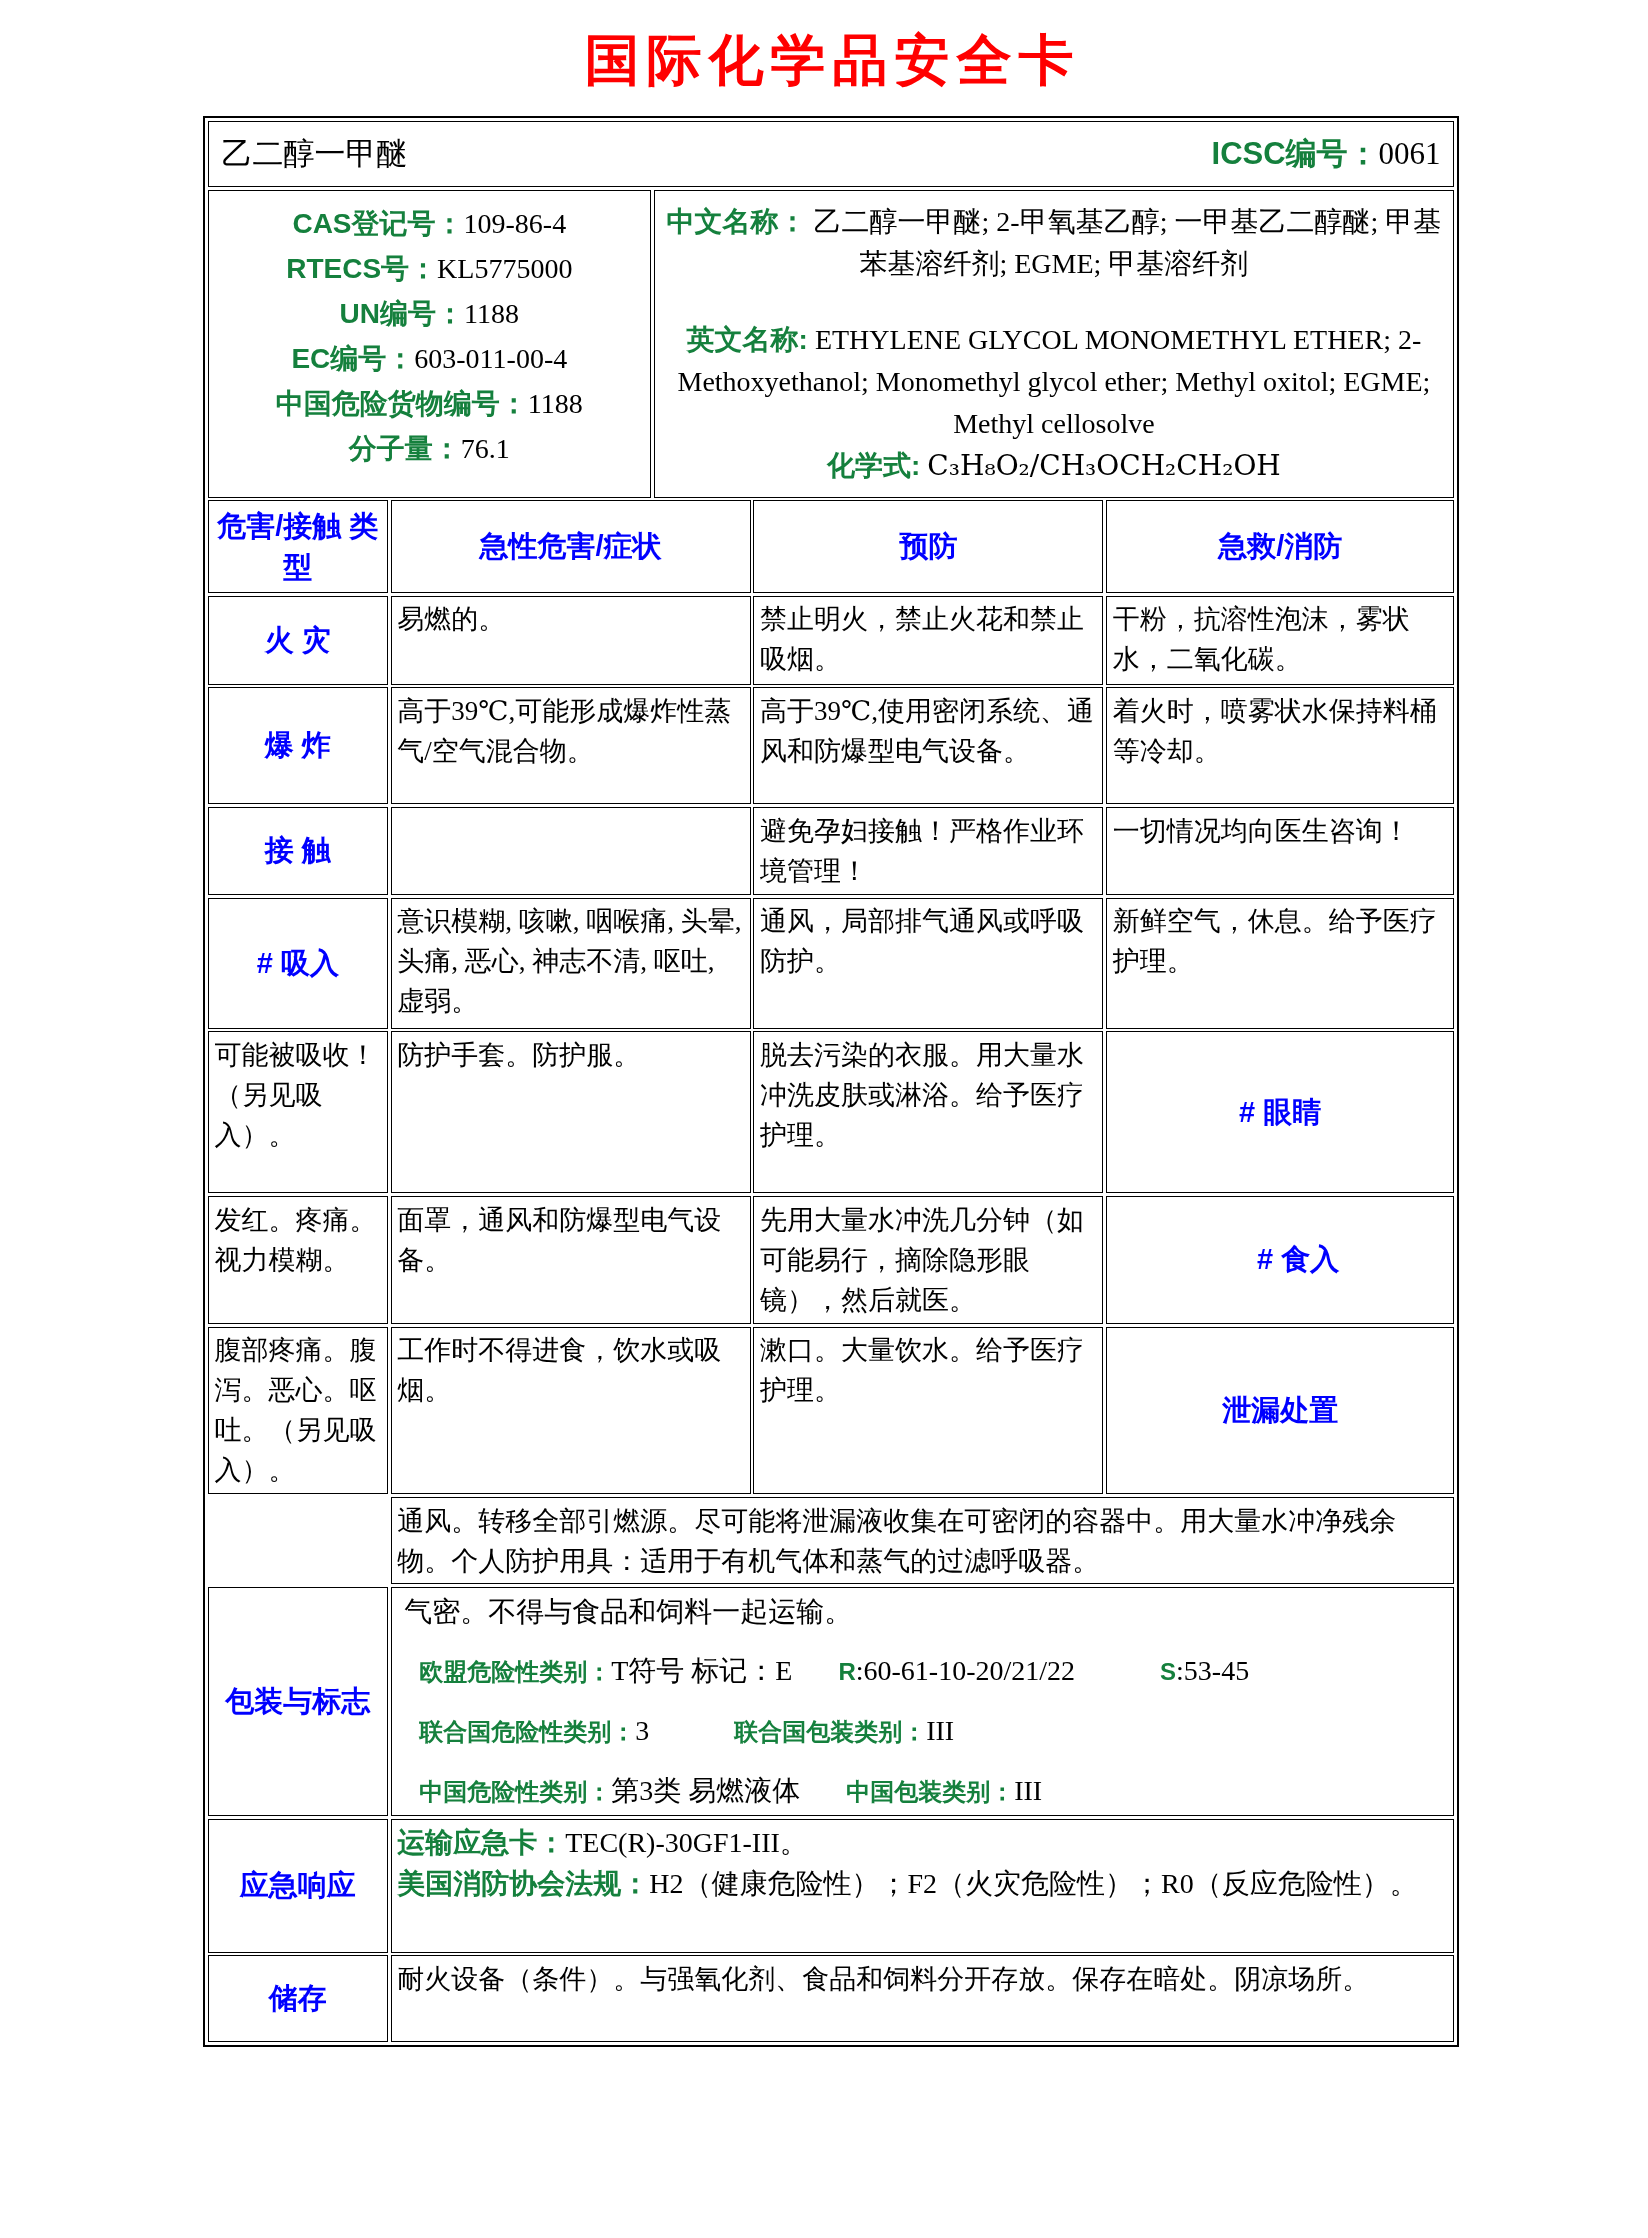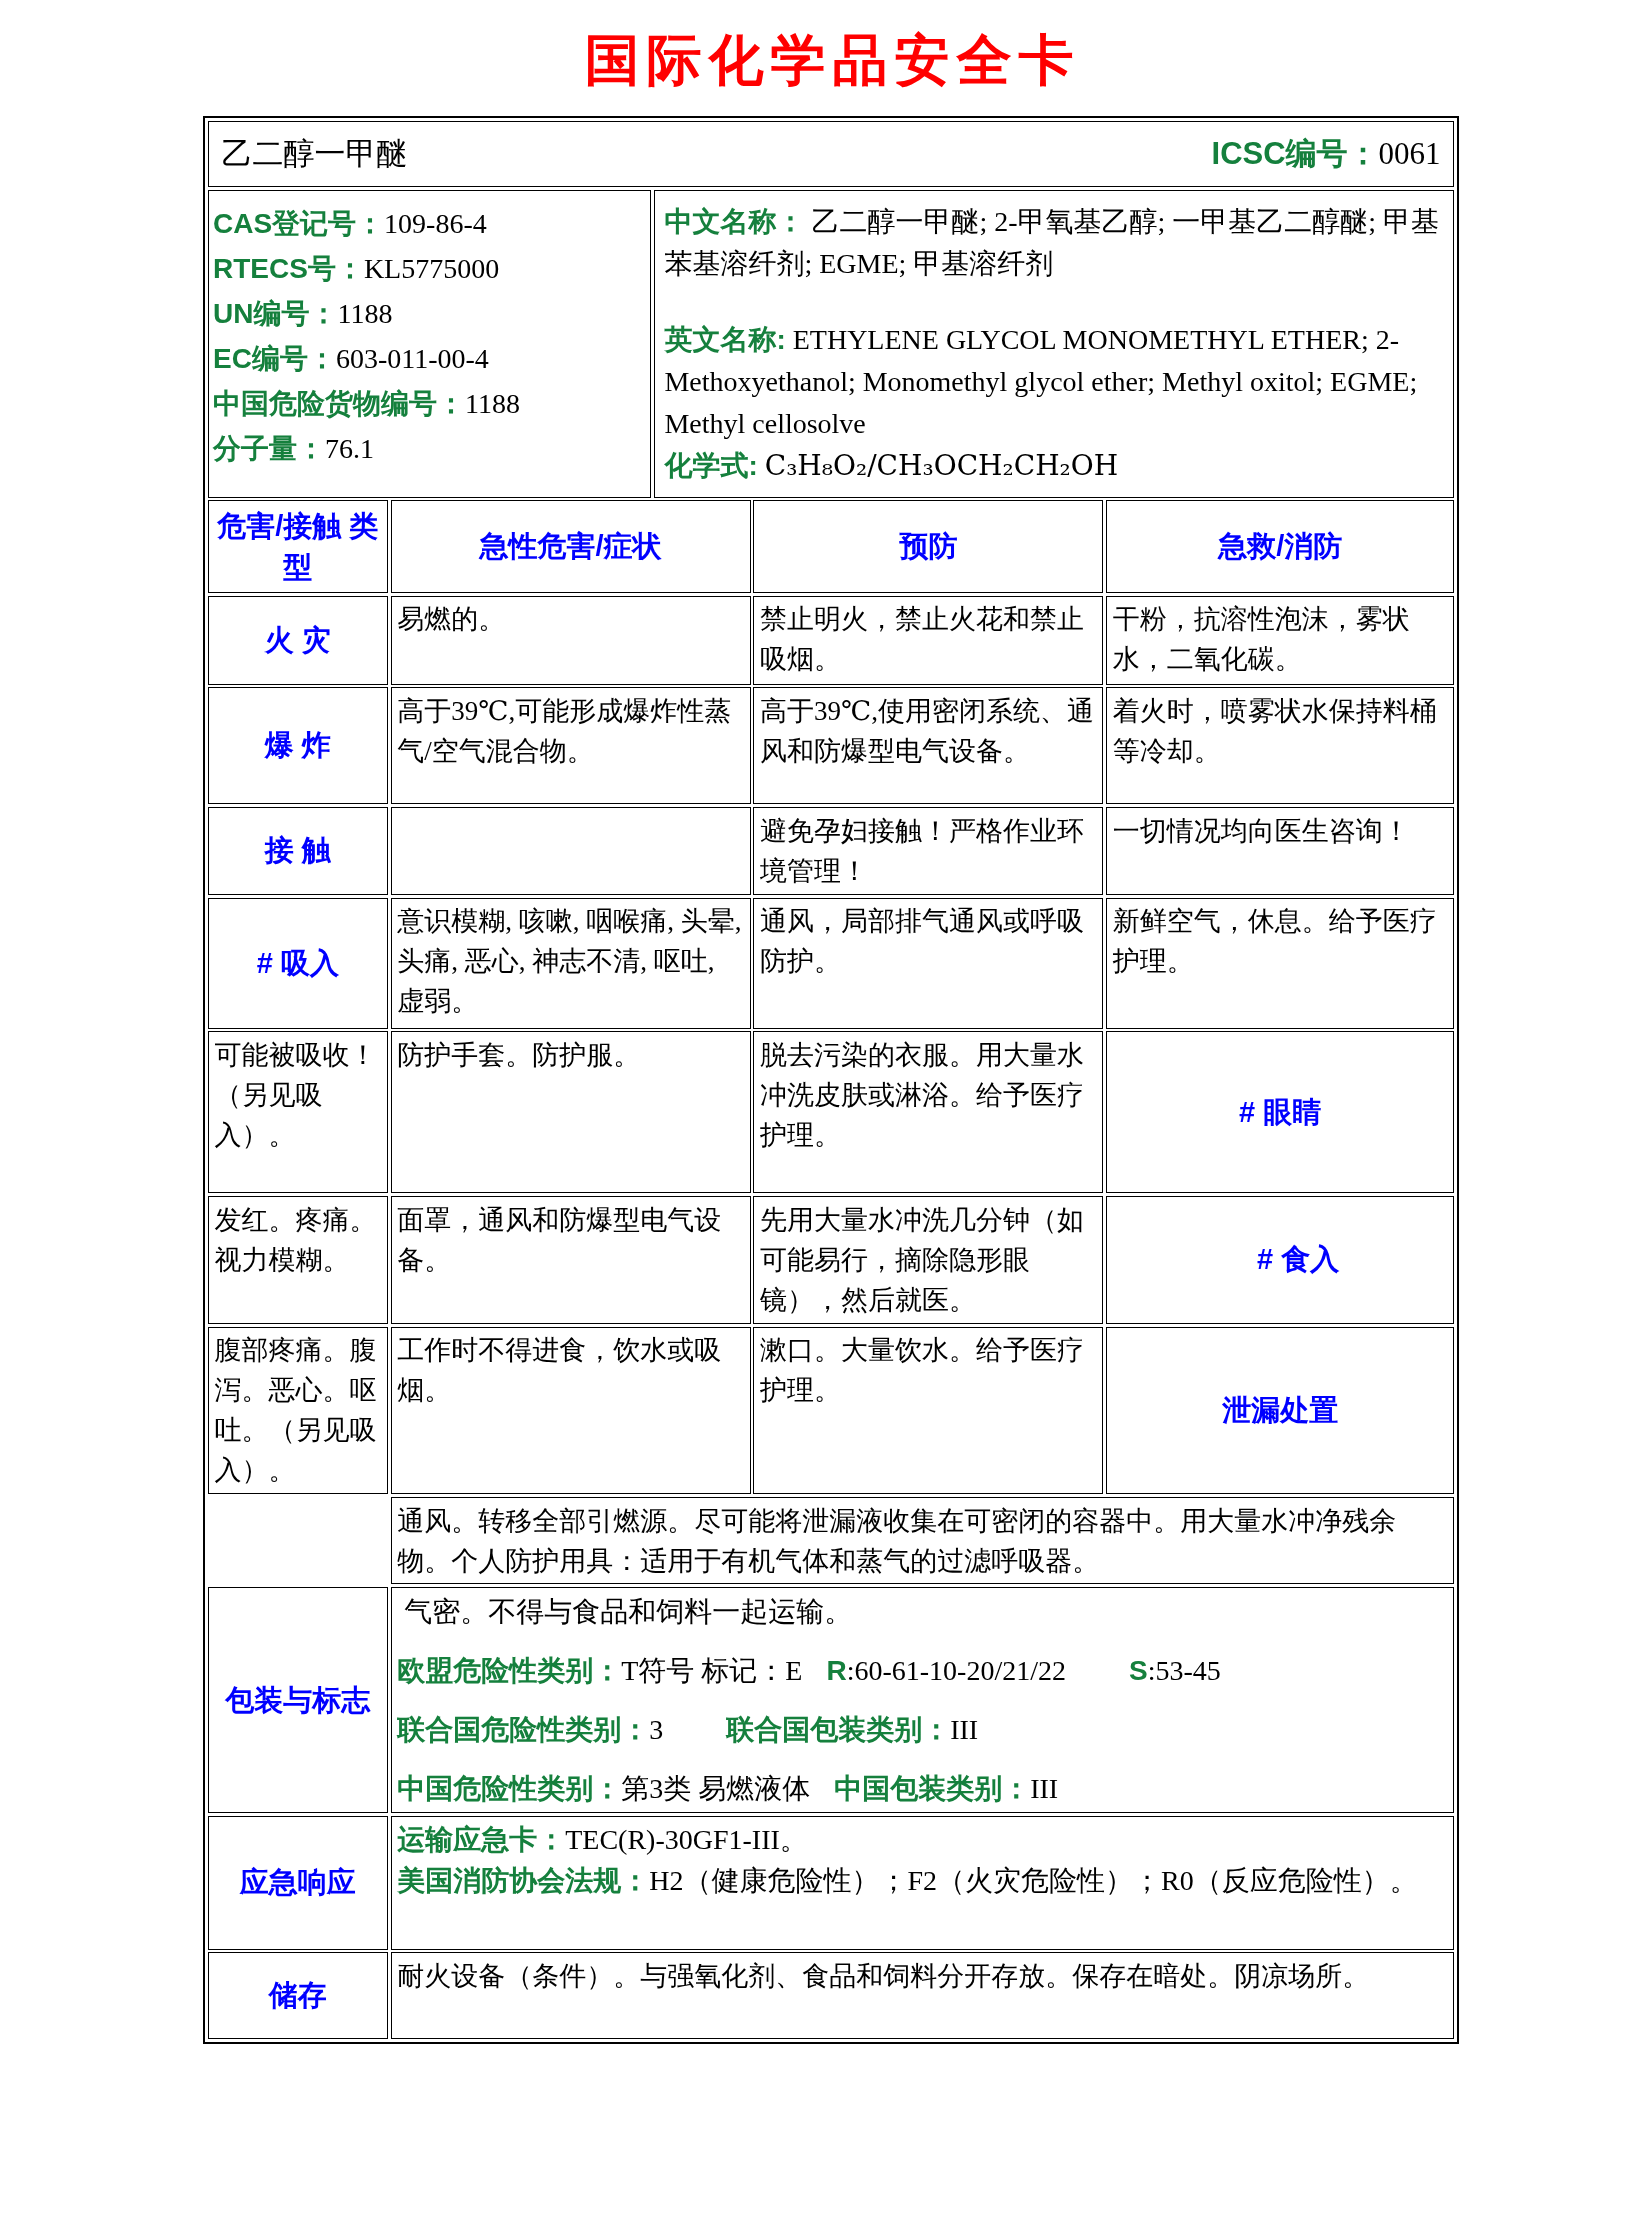--- a/index.html
+++ b/index.html
@@ -10,21 +10,21 @@
   }
   .page-title{
     margin:24px 0 0 16px;text-align:center;
     font-family:"Liberation Sans","DejaVu Sans",sans-serif;
     font-weight:bold;font-size:55px;letter-spacing:7px;color:#ff0000;
   }
   .card{
     box-sizing:border-box;width:1256px;margin:18px 0 0 203px;
     border:2.1px solid #000;padding:2.8px;background:#fff;
   }
-  .sec{border:1.4px solid #000;box-sizing:border-box;background:#fff;}
+  .sec{border:1.4px solid #000;box-sizing:border-box;background:#fff;text-align:center;}
   
   .name-row{
     display:flex;justify-content:space-between;align-items:center;
     padding:11.2px 12.6px;font-size:31px;min-height:62px;
   }
   .lbl{
     color:#15803d;font-weight:bold;
     font-family:"Liberation Sans","DejaVu Sans",sans-serif;
   }
   
@@ -46,21 +46,21 @@
   .content{padding:2.8px 5.6px;font-size:27px;line-height:40px;}
   .span3{grid-column:2 / -1;}
   .mh-fire{min-height:89px;}     .mh-expl{min-height:117px;}
   .mh-cont{min-height:78px;}     .mh-inh{min-height:131px;}
   .mh-skin{min-height:127px;}     .mh-eye{min-height:162px;}
   .mh-ing{min-height:127px;padding-left:40px;}      .mh-spill{min-height:119px;}
   .mh-pack{min-height:204px;text-align:right;}     .mh-emer{min-height:134px;}
   .mh-stor{min-height:87px;}
   .pack p{margin:0;font-size:28px;line-height:41px;}
   .pack p + p{margin-top:18px;}
-  .pack .inline-lbl{font-size:28px;}
+  .pack .inline-lbl{font-size:24px;margin-left:22px;}
   .emer p{margin:0;font-size:28px;line-height:41px;}
   .gap-s{display:inline-block;width:24px;}
   .gap-m{display:inline-block;width:63px;}
 </style>
 </head>
 <body>
 
 <div class="page-title">国际化学品安全卡</div>
 
 <div class="card">

